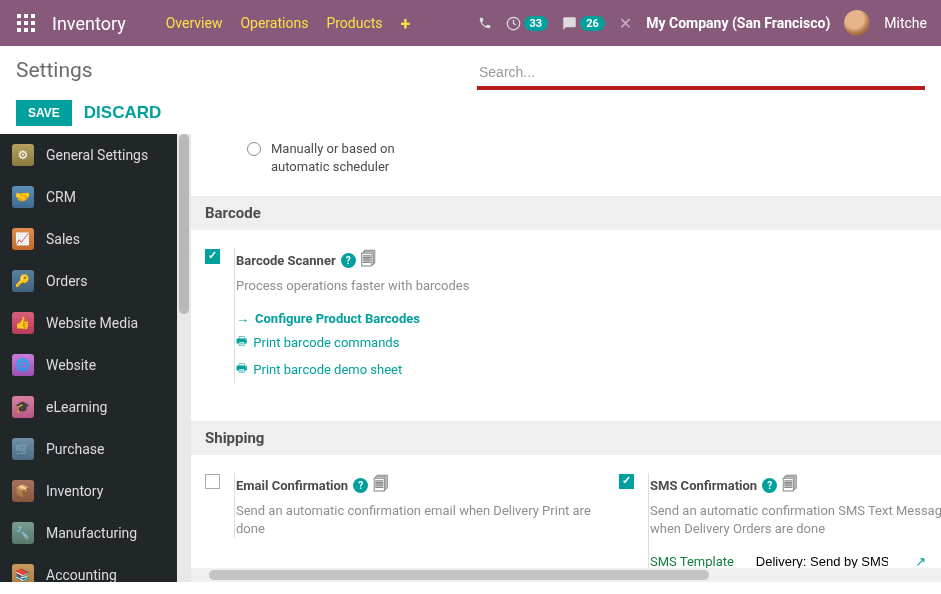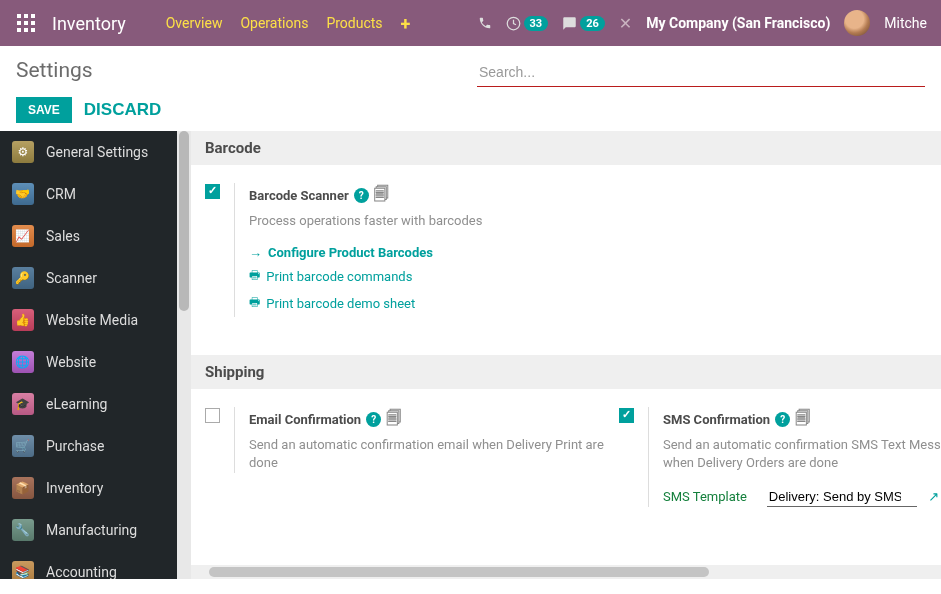--- a/index.html
+++ b/index.html
@@ -13,21 +13,21 @@
 .top-right { margin-left: auto; display: flex; align-items: center; gap: 14px; padding-right: 6px; }
 .badge { background: #00a09d; color: #fff; border-radius: 10px; padding: 1px 6px; font-size: 11px; font-weight: 700; }
 .msg-group { display: flex; align-items: center; gap: 3px; cursor: pointer; }
 .company { font-size: 14px; cursor: pointer; font-weight: bold; }
 .avatar { width: 26px; height: 26px; border-radius: 50%; background: radial-gradient(circle at 40% 35%, #e8b48a 40%, #b37b52 60%, #5d3c28 100%); }
 .user-name { font-size: 14px; }
 
 .subhead { display: flex; align-items: flex-start; padding: 12px 16px 10px 16px; }
 .page-title { font-size: 21px; color: #6c6c6c; font-weight: 400; }
 .search-wrap { margin-left: auto; flex: 0 0 448px; }
-.search-input { width: 100%; border: none; border-bottom: 1px solid #b91c1c; padding: 6px 2px; font-size: 14px; outline: none; color: #666; }
+.search-input { width: 100%; border: none; border-bottom: 4px solid #b91c1c; padding: 6px 2px; font-size: 14px; outline: none; color: #666; }
 .search-input::placeholder { color: #999; }
 
 .actions-row { padding: 0 16px 8px 16px; display: flex; gap: 12px; align-items: center; }
 .btn-save { background: #00a09d; color: #fff; border: none; padding: 6px 12px; font-size: 12px; font-weight: 700; cursor: pointer; }
 .btn-discard { background: none; border: none; color: #00a09d; font-size: 17px; font-weight: 700; cursor: pointer; }
 
 .body-split { display: flex; height: calc(594px - 46px - 54px - 34px - 12px); position: relative; }
 
 .sidebar { width: 177px; background: #212629; color: #ddd; overflow-y: auto; }
 .side-item { display: flex; align-items: center; padding: 10px 12px; gap: 12px; cursor: pointer; font-size: 14px; }
@@ -56,21 +56,21 @@
 .radio-label { color: #4c4c4c; line-height: 1.4; max-width: 180px; }
 
 .section-hdr { background: #efefef; padding: 8px 14px; font-size: 15px; font-weight: 700; color: #4c4c4c; }
 
 .setting-block { display: flex; padding: 18px 14px 6px 14px; gap: 14px; }
 .setting-left { flex: 0 0 400px; display: flex; gap: 14px; align-items: flex-start; }
 .setting-right { flex: 0 0 360px; display: flex; gap: 14px; align-items: flex-start; }
 .chk { width: 15px; height: 15px; border: 1px solid #aaa; background: #fff; flex-shrink: 0; margin-top: 1px; position: relative; cursor: pointer; }
 .chk.checked { background: #00a09d; border-color: #00a09d; }
 .chk.checked::after { content: "✓"; color: #fff; font-size: 11px; position: absolute; top: -1px; left: 2px; font-weight: 700; }
-.setting-body { border-left: 1px solid #ddd; padding-left: 14px; flex: 1; }
+.setting-body { border-left: 1px solid #ddd; padding-left: 1px; flex: 1; }
 .setting-title { font-weight: 700; color: #4c4c4c; display: flex; align-items: center; gap: 5px; }
 .setting-desc { color: #8f8f8f; margin-top: 4px; line-height: 1.4; }
 .help-q { width: 15px; height: 15px; border-radius: 50%; background: #00a09d; color: #fff; font-size: 10px; display: inline-flex; align-items: center; justify-content: center; font-weight: 700; cursor: pointer; }
 .doc-icon { color: #888; font-size: 15px; }
 
 .links-block { margin-top: 12px; }
 .link-line { color: #00a09d; font-size: 13px; padding: 3px 0; display: flex; align-items: center; gap: 6px; cursor: pointer; }
 .link-line.bold { font-weight: 700; }
 .arrow { font-weight: 700; }
 .print-icon { font-size: 12px; }
@@ -155,21 +155,21 @@
     <div class="side-item">
         <div class="side-icon ic-crm">🤝</div>
         <span>CRM</span>
       </div>
     <div class="side-item">
         <div class="side-icon ic-sales">📈</div>
         <span>Sales</span>
       </div>
     <div class="side-item">
         <div class="side-icon ic-rental">🔑</div>
-        <span>Scanner</span>
+        <span>Orders</span>
       </div>
     <div class="side-item">
         <div class="side-icon ic-social">👍</div>
         <span>Website Media</span>
       </div>
     <div class="side-item">
         <div class="side-icon ic-website">🌐</div>
         <span>Website</span>
       </div>
     <div class="side-item">
@@ -193,20 +193,24 @@
         <span>Accounting</span>
       </div>
   </div>
 
   <div class="scroll-gutter">
     <div class="scroll-thumb"></div>
   </div>
 
   <div class="main">
 
+    <div class="radio-row">
+      <div class="radio"></div>
+      <div class="radio-label">Manually or based on automatic scheduler</div>
+    </div>
 
     <div class="section-hdr">Barcode</div>
 
     <div class="setting-block">
       <div class="setting-left">
         <div class="chk checked"></div>
         <div class="setting-body">
           <div class="setting-title">
             <span>Barcode Scanner</span>
             <span class="help-q">?</span>

